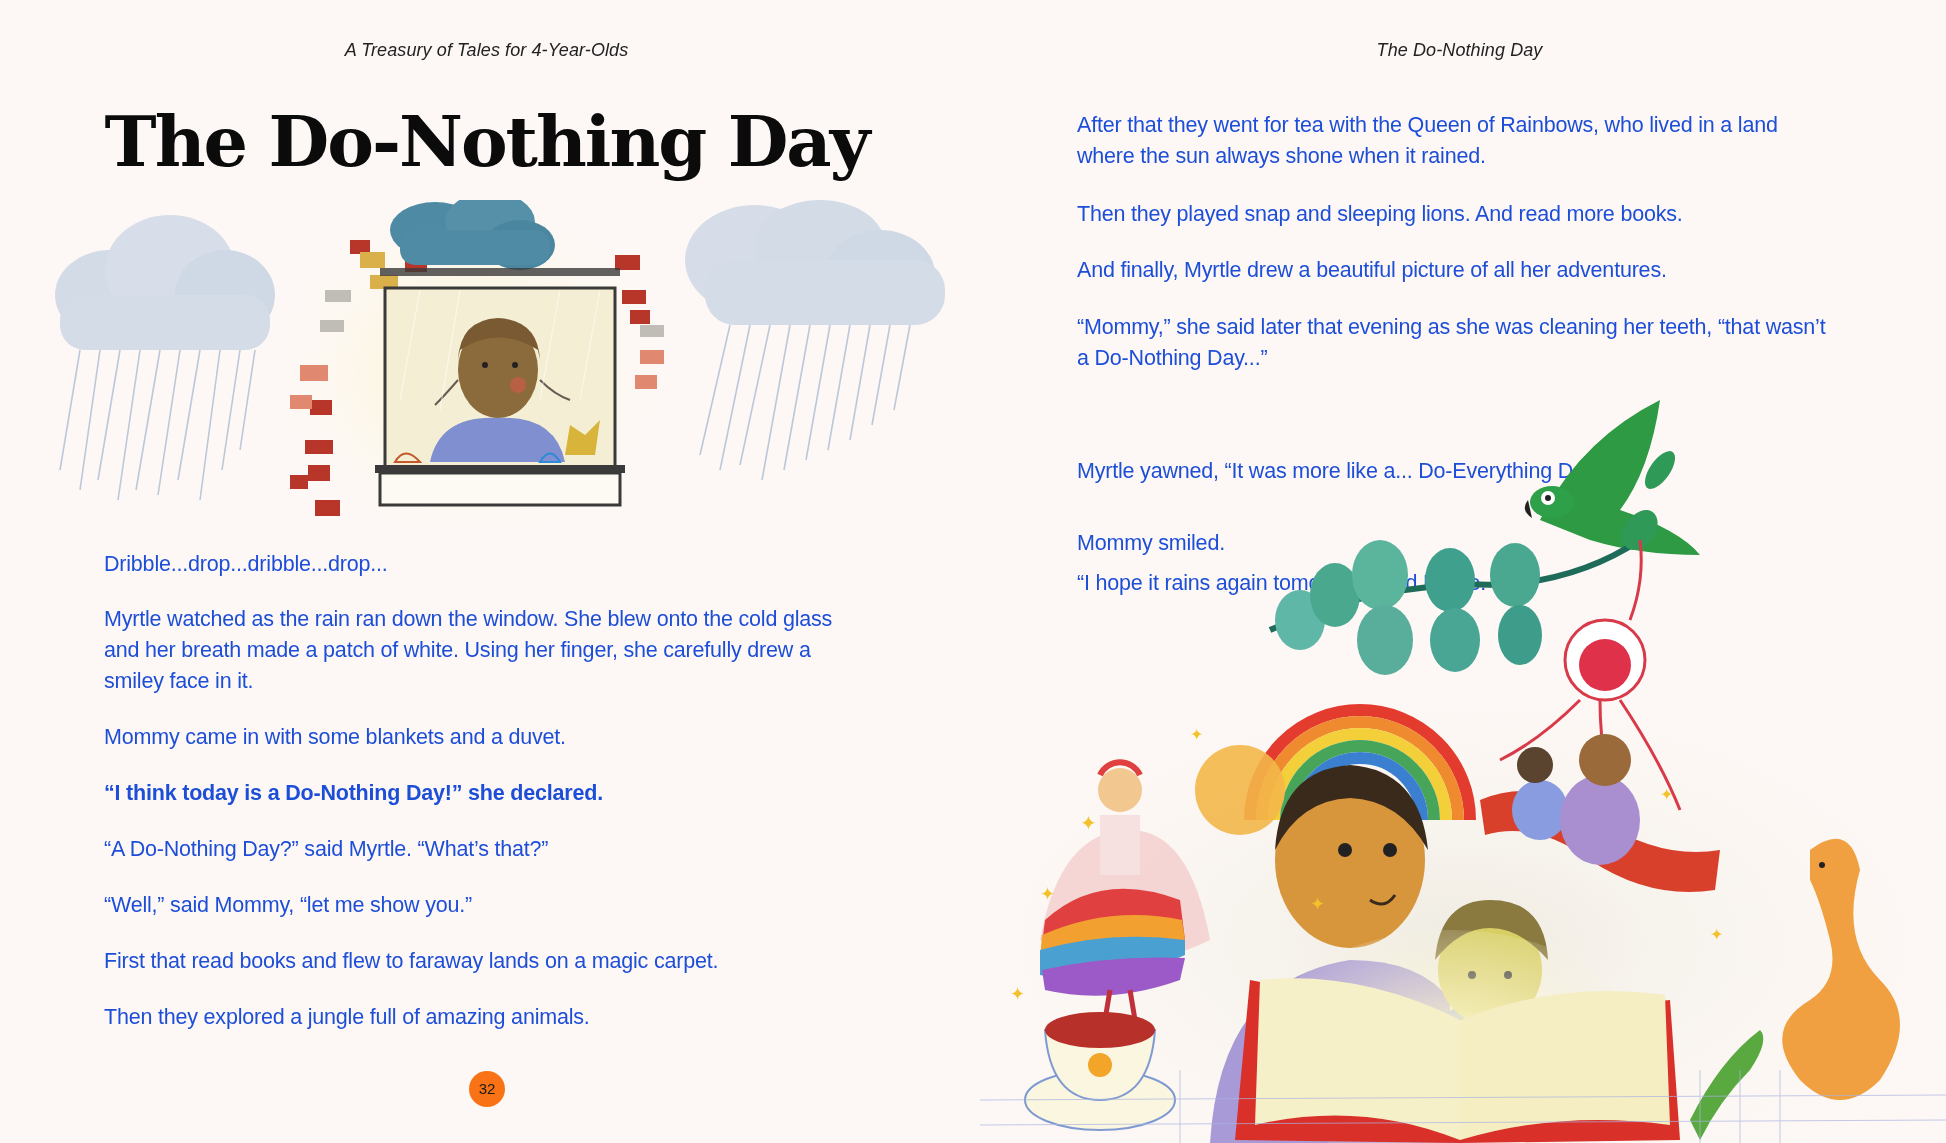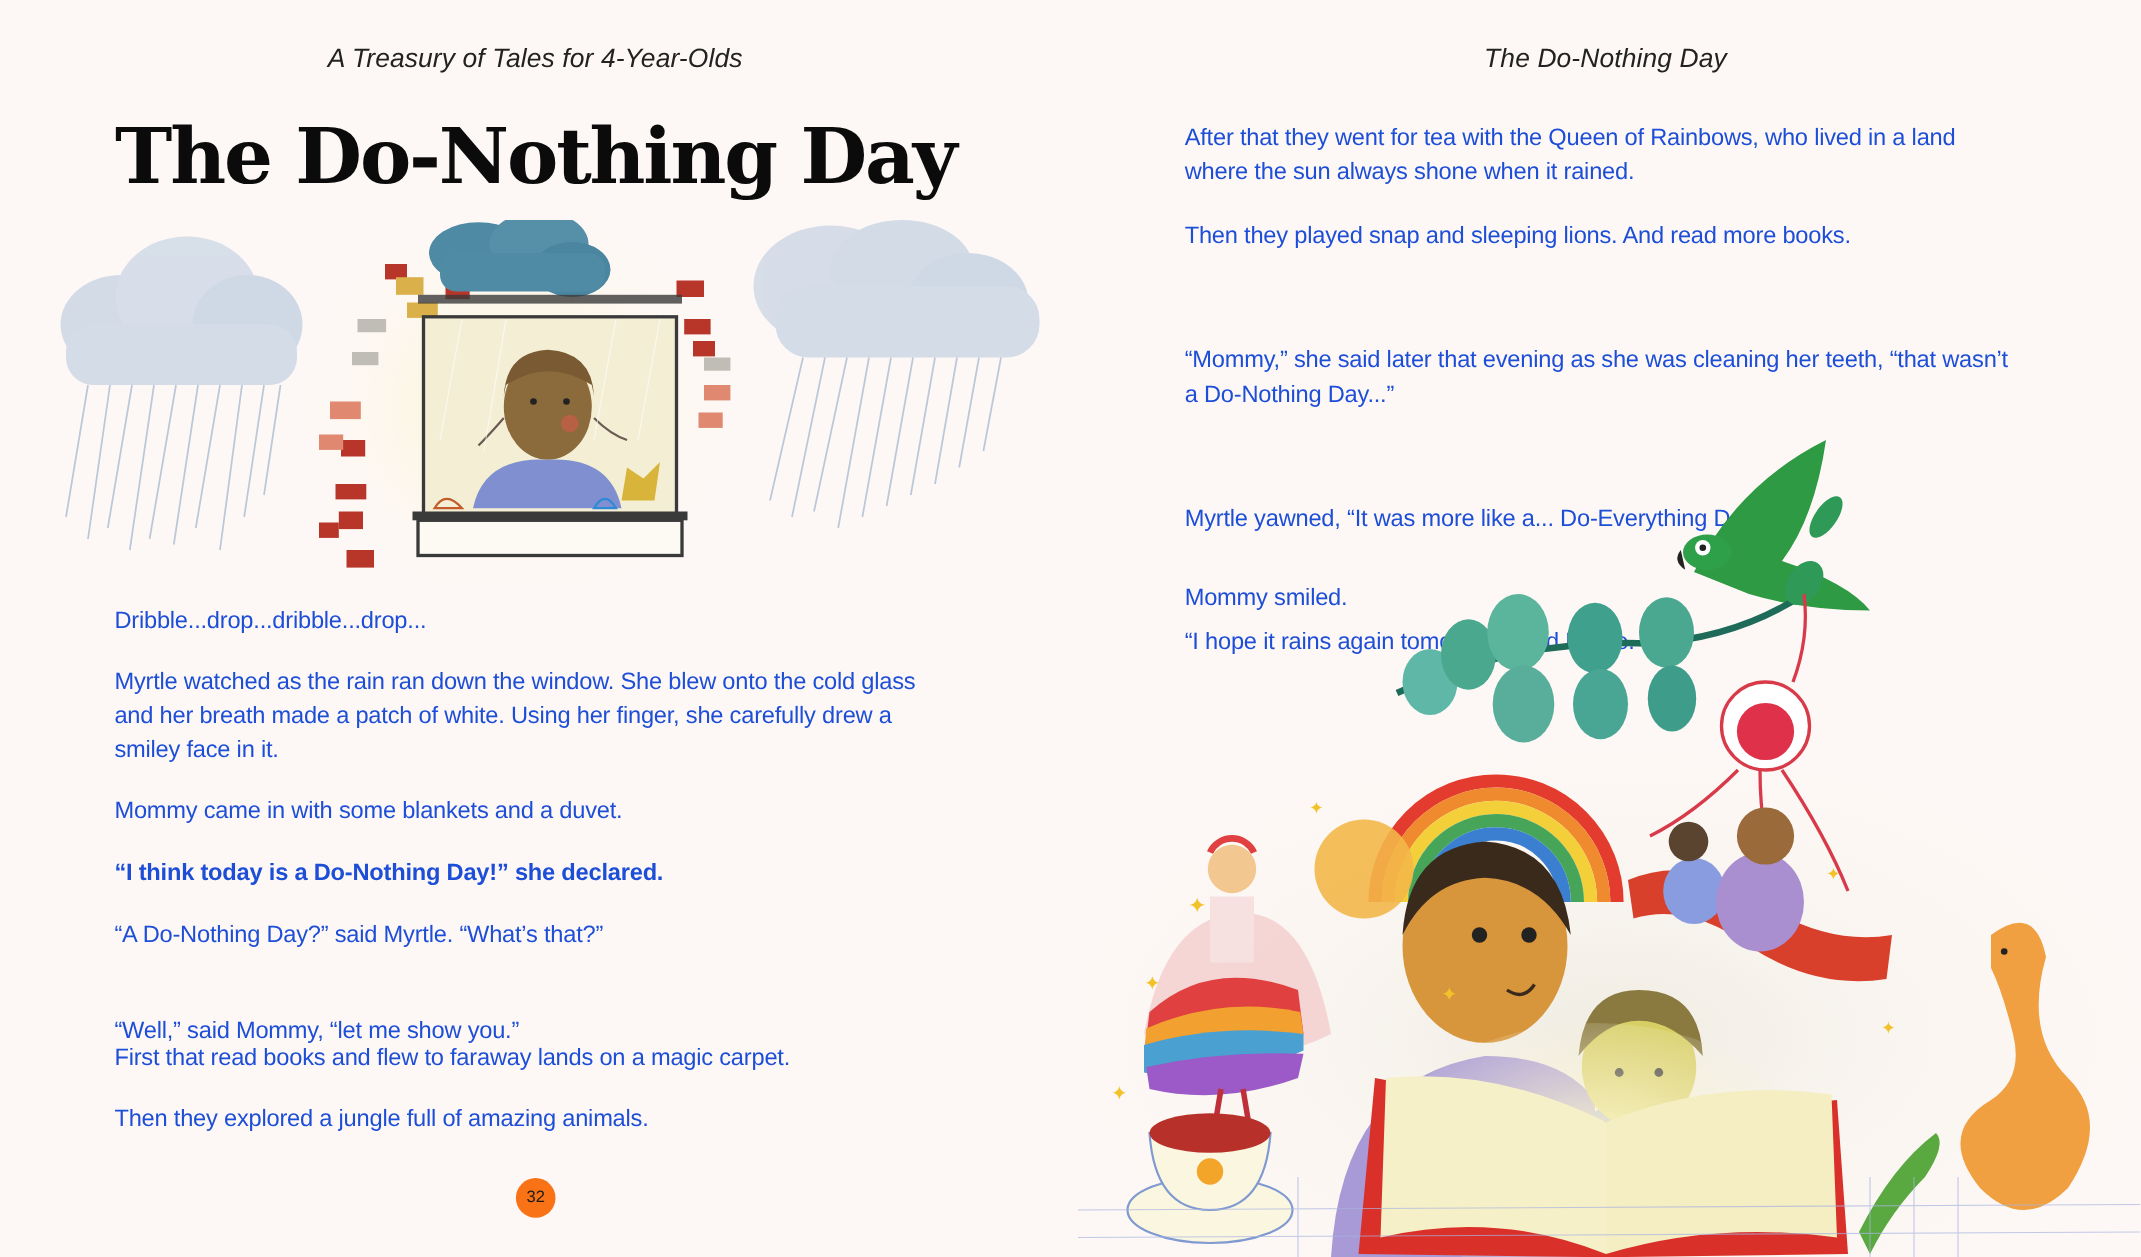--- a/index.html
+++ b/index.html
@@ -7,21 +7,21 @@
     width: 1946px; height: 1143px; overflow: hidden;
     background: #fdf8f5;
     font-family: "Liberation Sans", "DejaVu Sans", sans-serif;
     color: #111;
     position: relative;
   }
   .page { position: absolute; top: 0; height: 1143px; }
   .page-left { left: 0; width: 973px; }
   .page-right { left: 973px; width: 973px; }
   .running-head {
-    position: absolute; top: 40px; font-style: italic; font-size: 24px;
+    position: absolute; top: 40px; font-style: italic; font-size: 18px;
     color: #222; letter-spacing: 0.1px;
   }
   .page-left .running-head { left: 0; width: 973px; text-align: center; }
   .page-right .running-head { left: 0; width: 973px; text-align: center; }
   .story-title {
     position: absolute; top: 100px; left: 0; width: 973px; text-align: center;
     font-family: "DejaVu Serif", "Liberation Serif", serif;
     font-weight: bold; font-size: 70px; letter-spacing: -2px; color: #0b0b0b;
     margin: 0;
   }
@@ -162,32 +162,33 @@
           <line x1="560" y1="90" x2="540" y2="200"></line>
       </g>
     </g>
   </svg>
 
   <p class="para" style="top:549px;">Dribble...drop...dribble...drop...</p>
   <p class="para" style="top:604px;">Myrtle watched as the rain ran down the window. She blew onto the cold glass and her breath made a patch of white. Using her finger, she carefully drew a smiley face in it.</p>
   <p class="para" style="top:722px;">Mommy came in with some blankets and a duvet.</p>
   <p class="para" style="top:778px;font-weight:bold;">“I think today is a Do-Nothing Day!” she declared.</p>
   <p class="para" style="top:834px;">“A Do-Nothing Day?” said Myrtle. “What’s that?”</p>
-  <p class="para" style="top:890px;margin-top:32px;">“Well,” said Mommy, “let me show you.”</p>
+  <p class="para" style="top:890px;">“Well,” said Mommy, “let me show you.”</p>
   <p class="para" style="top:946px;">First that read books and flew to faraway lands on a magic carpet.</p>
   <p class="para" style="top:1002px;">Then they explored a jungle full of amazing animals.</p>
 
   <div class="page-number">32</div>
 </div>
 
 <div class="page page-right">
   <div class="running-head">The Do-Nothing Day</div>
 
   <p class="para" style="top:110px; width:740px;">After that they went for tea with the Queen of Rainbows, who lived in a land where the sun always shone when it rained.</p>
   <p class="para" style="top:199px;">Then they played snap and sleeping lions. And read more books.</p>
+  <p class="para" style="top:255px;">And finally, Myrtle drew a beautiful picture of all her adventures.</p>
   <p class="para" style="top:312px; width:760px;">“Mommy,” she said later that evening as she was cleaning her teeth, “that wasn’t a Do-Nothing Day...”</p>
   <p class="para" style="top:456px;">Myrtle yawned, “It was more like a... Do-Everything Day!”</p>
   <p class="para" style="top:528px;">Mommy smiled.</p>
   <p class="para" style="top:568px;">“I hope it rains again tomorrow,” said Myrtle.</p>
 
   <svg class="illus" style="left:7px; top:380px;" width="966" height="763" viewBox="0 0 966 763">
     <defs>
       <radialGradient id="bookglow" cx="50%" cy="50%" r="60%">
         <stop offset="0%" stop-color="#fff8c8"></stop>
         <stop offset="100%" stop-color="#f3efe0" stop-opacity="0"></stop>

